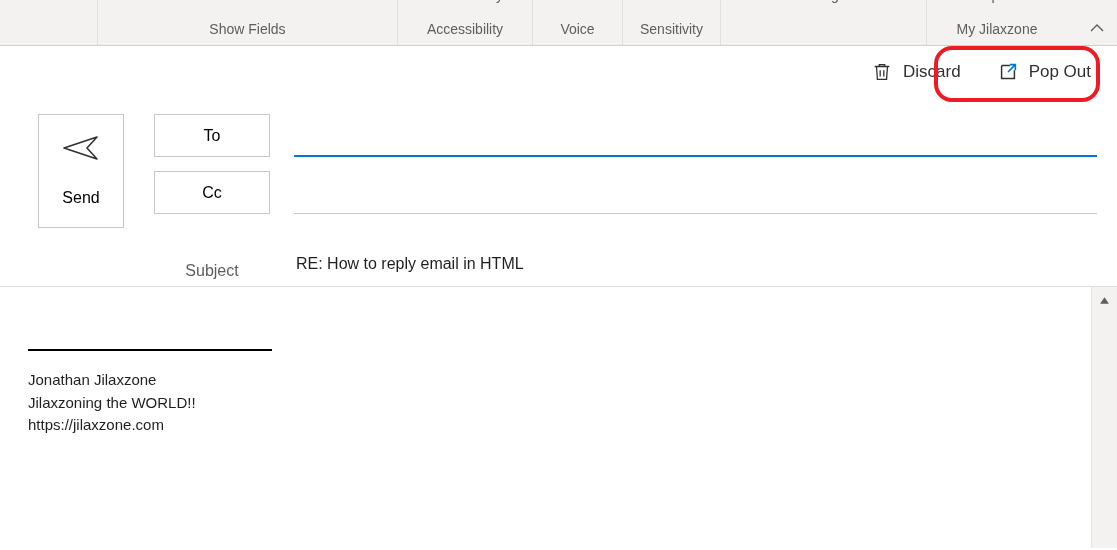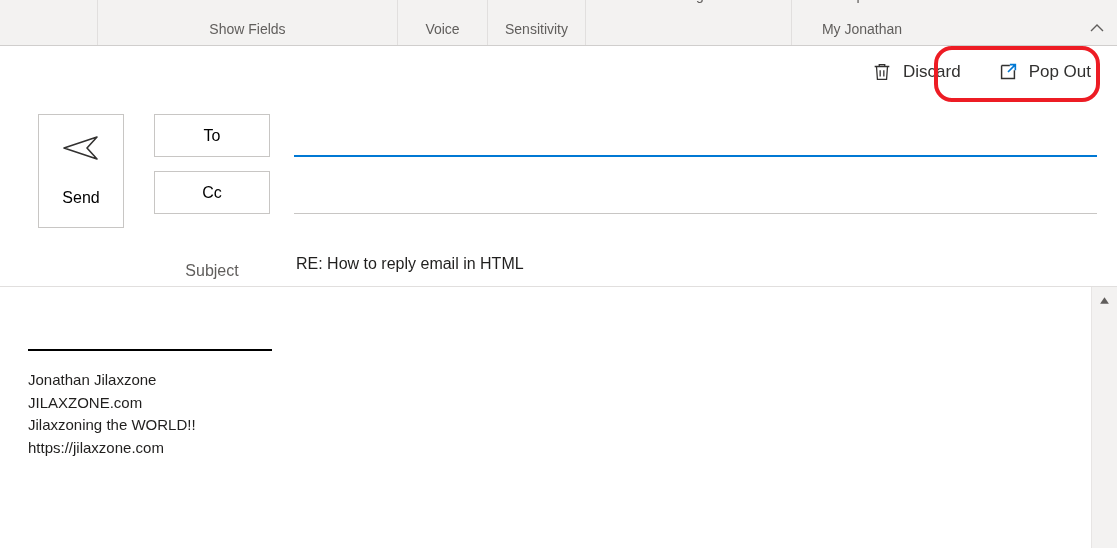--- a/index.html
+++ b/index.html
@@ -216,35 +216,39 @@
 <div class="ribbon">
   <div class="ribbon-groups">
     <div class="ribbon-group rg0">
       <span class="cut-label"></span>
       <span class="ribbon-group-label"></span>
     </div>
     <div class="ribbon-group rg1">
       <span class="cut-label"></span>
       <span class="ribbon-group-label">Show Fields</span>
     </div>
+    <div class="ribbon-group rg2">
+      <span class="cut-label" style="text-decoration:line-through; text-decoration-color:#c8c6c4;">Accessibility</span>
+      <span class="ribbon-group-label">Accessibility</span>
+    </div>
     <div class="ribbon-group rg3">
       <span class="cut-label"></span>
       <span class="ribbon-group-label">Voice</span>
     </div>
     <div class="ribbon-group rg4">
       <span class="cut-label"></span>
       <span class="ribbon-group-label">Sensitivity</span>
     </div>
     <div class="ribbon-group rg5">
       <span class="cut-label" style="text-decoration:line-through; text-decoration-color:#c8c6c4;">Manager</span>
       <span class="ribbon-group-label"></span>
     </div>
     <div class="ribbon-group rg6" style="border-right:none;">
       <span class="cut-label" style="text-decoration:line-through; text-decoration-color:#c8c6c4;">Templates</span>
-      <span class="ribbon-group-label">My Jonathan</span>
+      <span class="ribbon-group-label">My Jilaxzone</span>
     </div>
   </div>
   <span class="ribbon-collapse">
     <svg viewBox="0 0 16 16" width="16" height="16">
       <polyline points="2,11 8,5 14,11" fill="none" stroke="#605e5c" stroke-width="1.4"></polyline>
     </svg>
   </span>
 </div>
 
 <div class="compose-actions">
@@ -285,21 +289,20 @@
       <span class="subject-label">Subject</span>
       <input class="subject-input" type="text" value="RE: How to reply email in HTML" style="">
     </div>
   </div>
 </div>
 
 <div class="body-wrap">
   <div class="body-editor">
     <div class="sig-rule"></div>
     <p class="sig-line">Jonathan Jilaxzone</p>
-    <p class="sig-line">JILAXZONE.com</p>
     <p class="sig-line">Jilaxzoning the WORLD!!</p>
     <p class="sig-line">https://jilaxzone.com</p>
   </div>
   <div class="scrollbar">
     <button class="scroll-arrow">
       <svg viewBox="0 0 10 10">
           <polygon points="5,2 9,8 1,8"></polygon>
         </svg>
     </button>
   </div>

